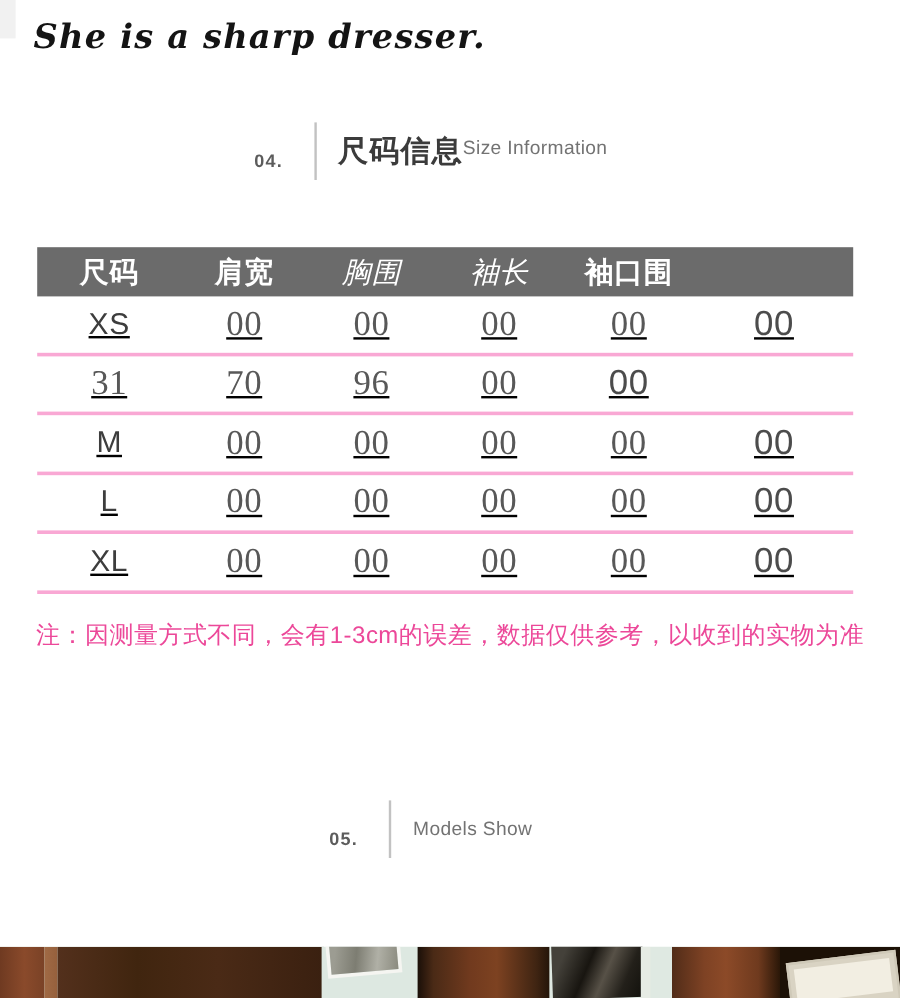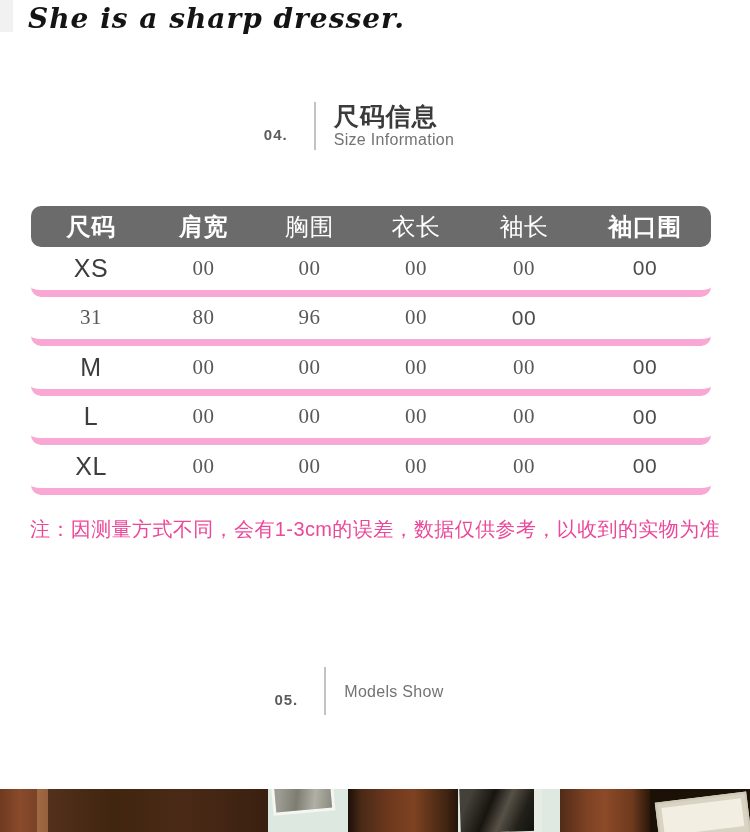--- a/index.html
+++ b/index.html
@@ -11,54 +11,54 @@
   }
 
   
   .corner-artifact {
     position:absolute; left:0; top:9; width:13px; height:32px;
     background:#f1f1f1;
   }
 
   
   .brand-script {
-    position:absolute; left:28px; top:2px; width:320px;
+    position:absolute; left:28px; top:14px; width:320px;
     font-family:"DejaVu Serif", serif;
     font-style:italic; font-weight:600;
     font-size:28px; letter-spacing:1px; color:#141414;
     white-space:nowrap;
   }
 
   
   .section { position:absolute; left:0; width:100%; display:flex; justify-content:center; }
   .section-inner { display:flex; align-items:center; transform:translateX(-16px); }
   .section-number {
     font-size:15px; font-weight:700; color:#5c5c5c;
     align-self:flex-end; padding-bottom:7px; margin-right:26px;
     letter-spacing:1px;
   }
   .section-line { width:2px; height:48px; background:#c2c2c2; margin-right:18px; }
-  .section-titles { display:flex; flex-direction:column; justify-content:center; }
+  .section-titles { display:flex; flex-direction:row; justify-content:center; }
   .section-title-cn {
     font-size:25px; font-weight:700; color:#3b3b3b; line-height:1.05; letter-spacing:1px;
   }
   .section-title-en { font-size:16px; color:#737373; margin-top:2px; letter-spacing:0.3px; }
   .section-04 { top:102px; }
   .section-05 { top:667px;text-align:right; }
 
   
   .size-table { position:absolute; left:31px; top:206px; width:680px; }
-  .t-row { display:grid; grid-template-columns:120px 105px 107px 106px 110px 132px;border-radius:10px; }
+  .t-row { display:grid; grid-template-columns:120px 105px 107px 106px 110px 132px; }
   .t-header { background:#6b6b6b; height:41px; }
   .t-header .t-cell { color:#ffffff; font-size:24px; font-weight:700; }
-  .t-header .t-cell.serif { font-family:"Liberation Serif", serif; font-weight:400; }
-  .t-body-row { height:49.5px; border-bottom:7px solid #f9a8d4; }
+  .t-header .t-cell.serif { font-family:"Liberation Serif", serif; font-weight:400;font-style:italic; }
+  .t-body-row { height:49.5px; border-bottom:3px solid #f9a8d4;text-decoration:underline; }
   .t-cell {
     display:flex; align-items:center; justify-content:center;
-    font-size:21px; color:#4a4a4a; letter-spacing:0.5px;
+    font-size:29px; color:#4a4a4a; letter-spacing:0.5px;
   }
   .t-cell.size-label { font-size:25px; color:#3d3d3d; }
   .t-cell.serif { font-family:"Liberation Serif", serif; }
   .t-cell.num-serif { font-family:"Liberation Serif", serif; font-weight:300; color:#585858; }
   .t-cell.num-sans { font-family:"Liberation Sans", sans-serif; color:#4c4c4c; }
 
   
   .note {
     position:absolute; left:30px; top:516px; width:715px;
     font-size:20px; color:#ec4899; letter-spacing:0.4px; white-space:nowrap;
@@ -116,37 +116,36 @@
         <div class="section-title-en">Size Information</div>
       </div>
     </div>
   </div>
 
   <div class="size-table">
     <div class="t-row t-header">
       <div class="t-cell">尺码</div>
       <div class="t-cell">肩宽</div>
       <div class="t-cell serif">胸围</div>
-      <div class="t-cell serif">衣长</div>
       <div class="t-cell serif">袖长</div>
       <div class="t-cell">袖口围</div>
     </div>
 
     <div class="t-row t-body-row">
       <div class="t-cell size-label">XS</div>
       <div class="t-cell num-serif">00</div>
       <div class="t-cell num-serif">00</div>
       <div class="t-cell num-serif">00</div>
       <div class="t-cell num-serif">00</div>
       <div class="t-cell num-sans">00</div>
     </div>
 
     <div class="t-row t-body-row">
       <div class="t-cell num-serif">31</div>
-      <div class="t-cell num-serif">80</div>
+      <div class="t-cell num-serif">70</div>
       <div class="t-cell num-serif">96</div>
       <div class="t-cell num-serif">00</div>
       <div class="t-cell num-sans">00</div>
     </div>
 
     <div class="t-row t-body-row">
       <div class="t-cell size-label">M</div>
       <div class="t-cell num-serif">00</div>
       <div class="t-cell num-serif">00</div>
       <div class="t-cell num-serif">00</div>

